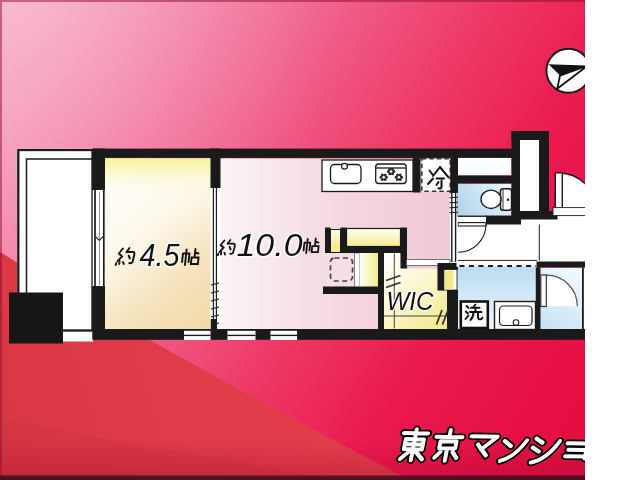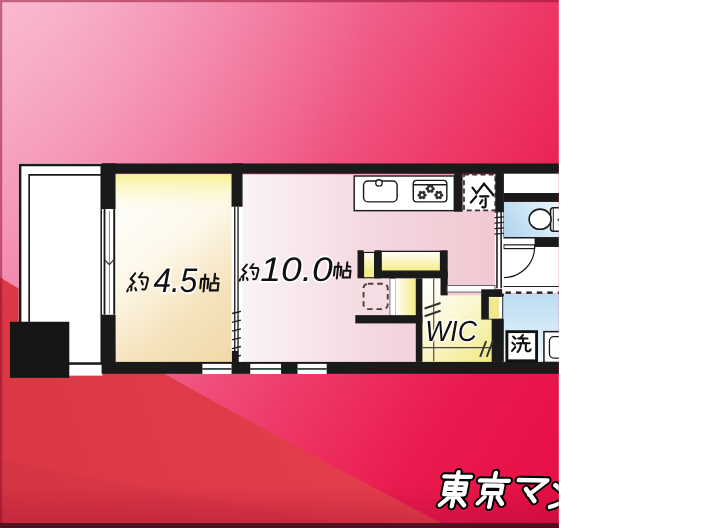--- a/index.html
+++ b/index.html
@@ -1,16 +1,16 @@
 <!DOCTYPE html>
 <html><head>
 <meta charset="utf-8">
 <style>
 html,body{margin:0;padding:0;}
-.page{position:relative;width:508px;height:480px;overflow:hidden;font-family:"Liberation Sans",sans-serif;}
+.page{position:relative;width:585px;height:480px;overflow:hidden;font-family:"Liberation Sans",sans-serif;}
 svg{display:block;}
 </style>
 </head>
 <body>
 <div class="page">
 <svg width="640" height="480" viewBox="0 0 640 480">
 <defs>
 <linearGradient id="bgMain" x1="0" y1="0" x2="640" y2="400" gradientUnits="userSpaceOnUse">
 <stop offset="0" stop-color="#f8a9c4"></stop>
 <stop offset="0.18" stop-color="#f489ae"></stop>

